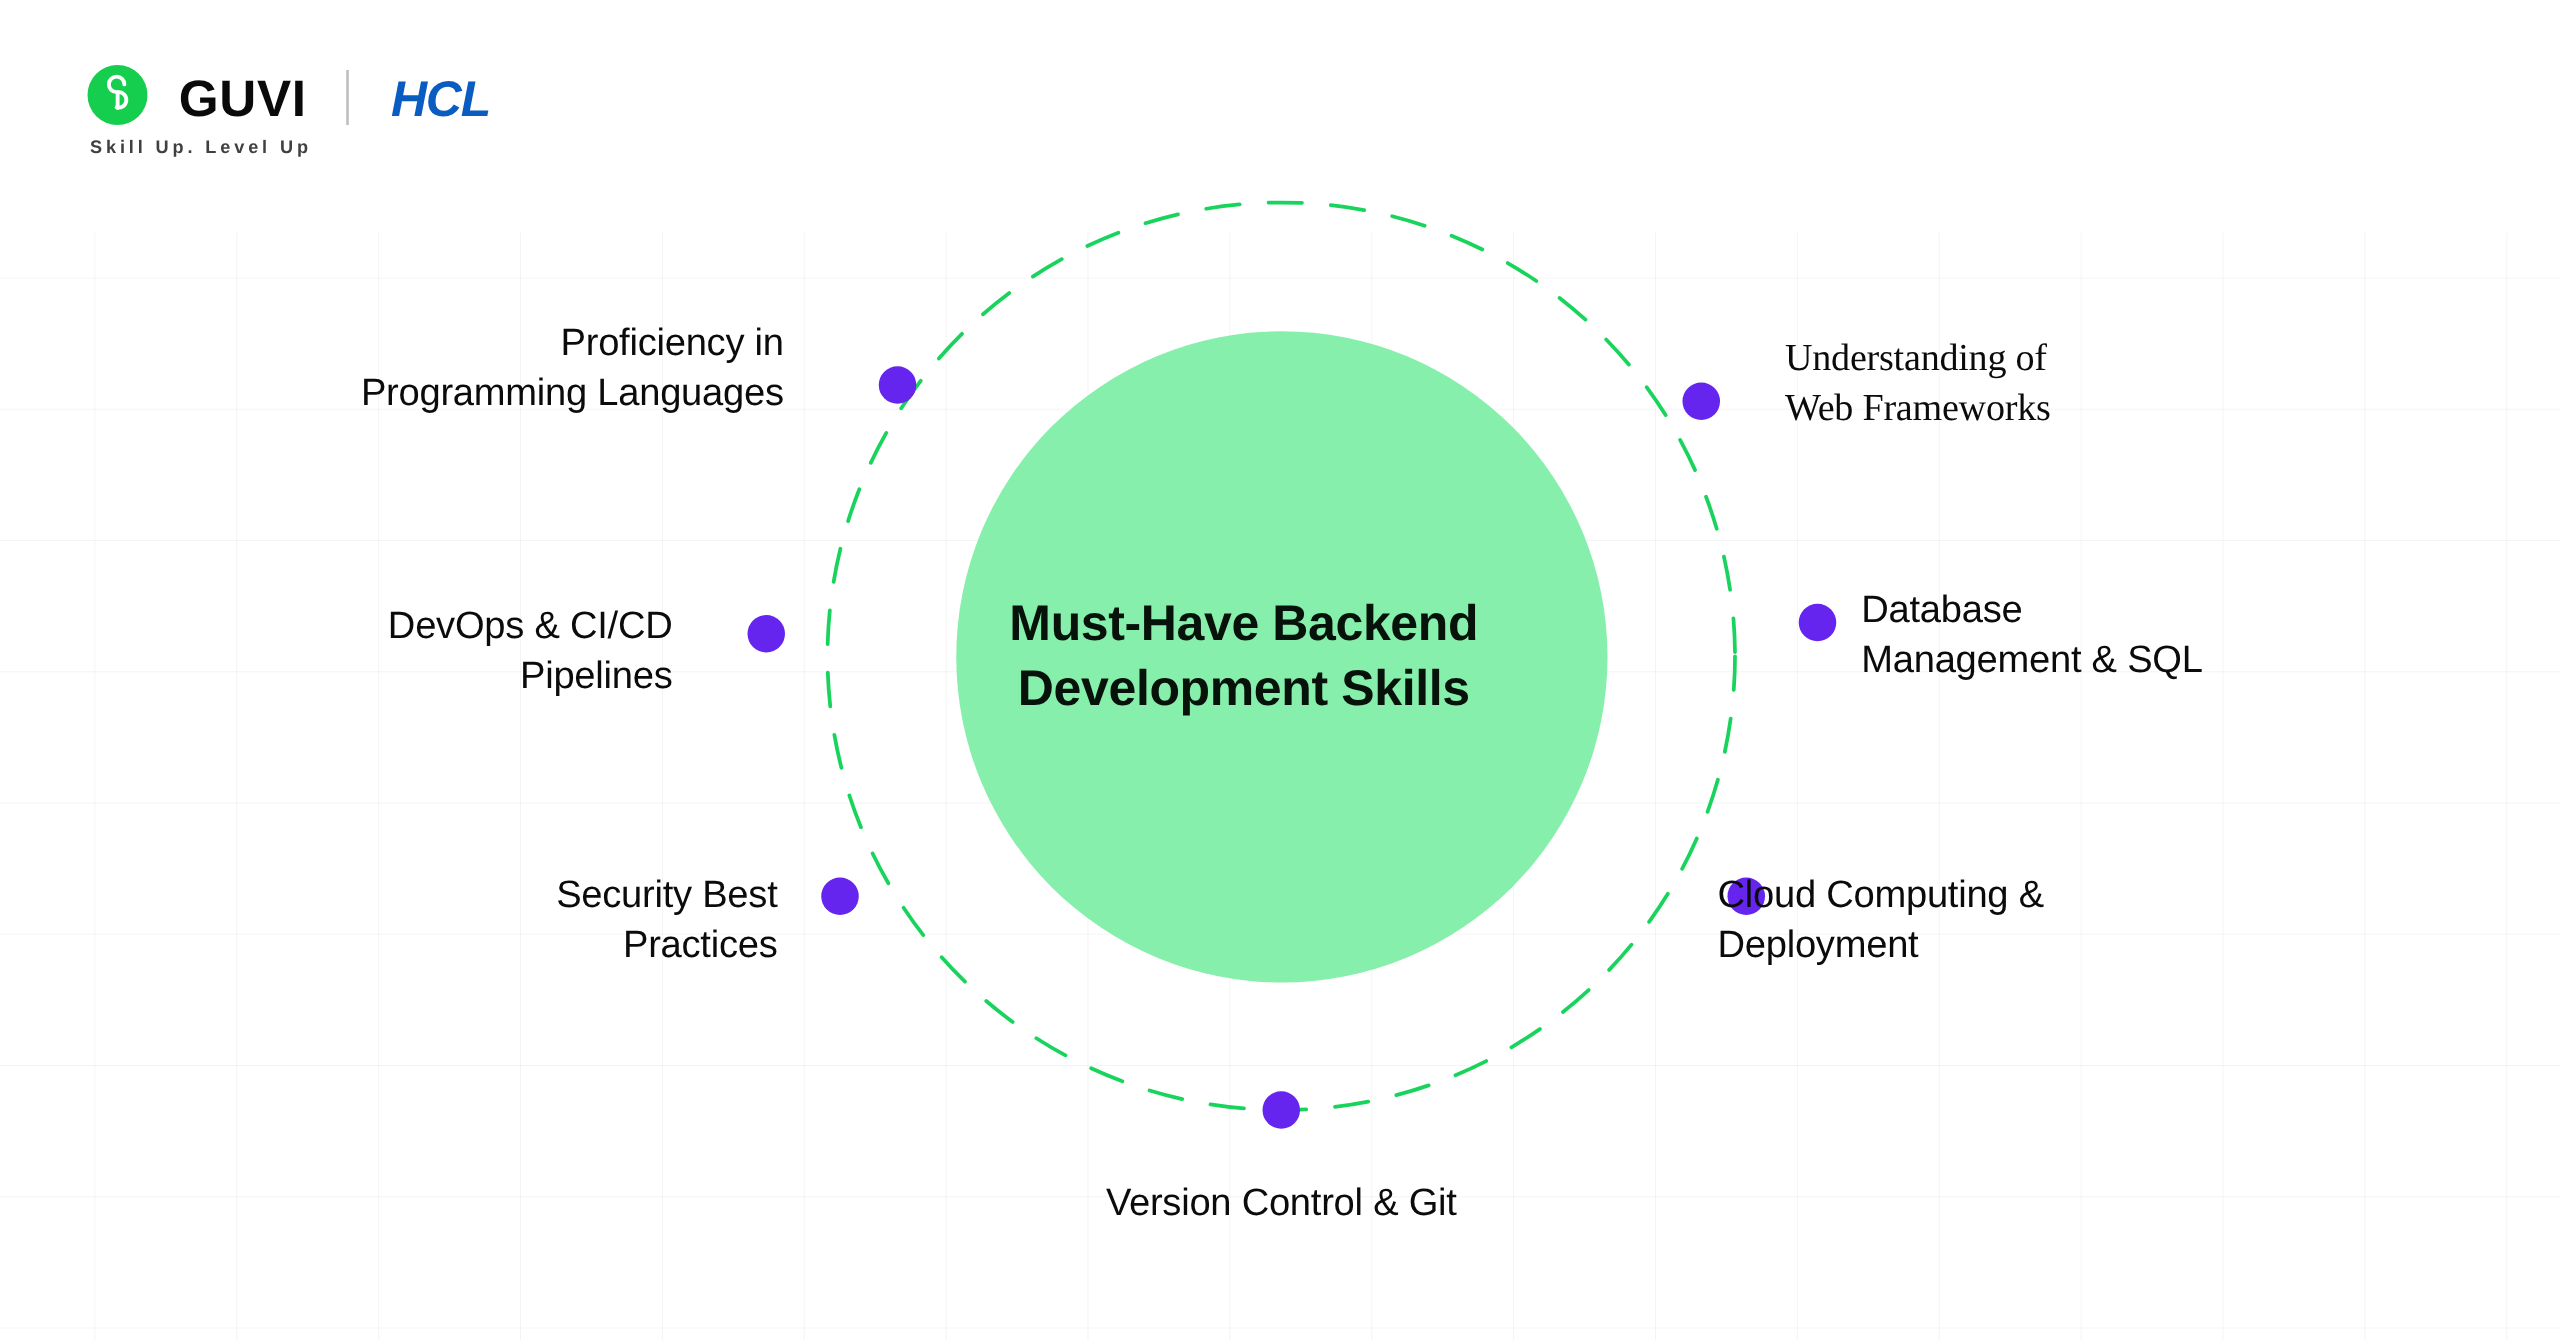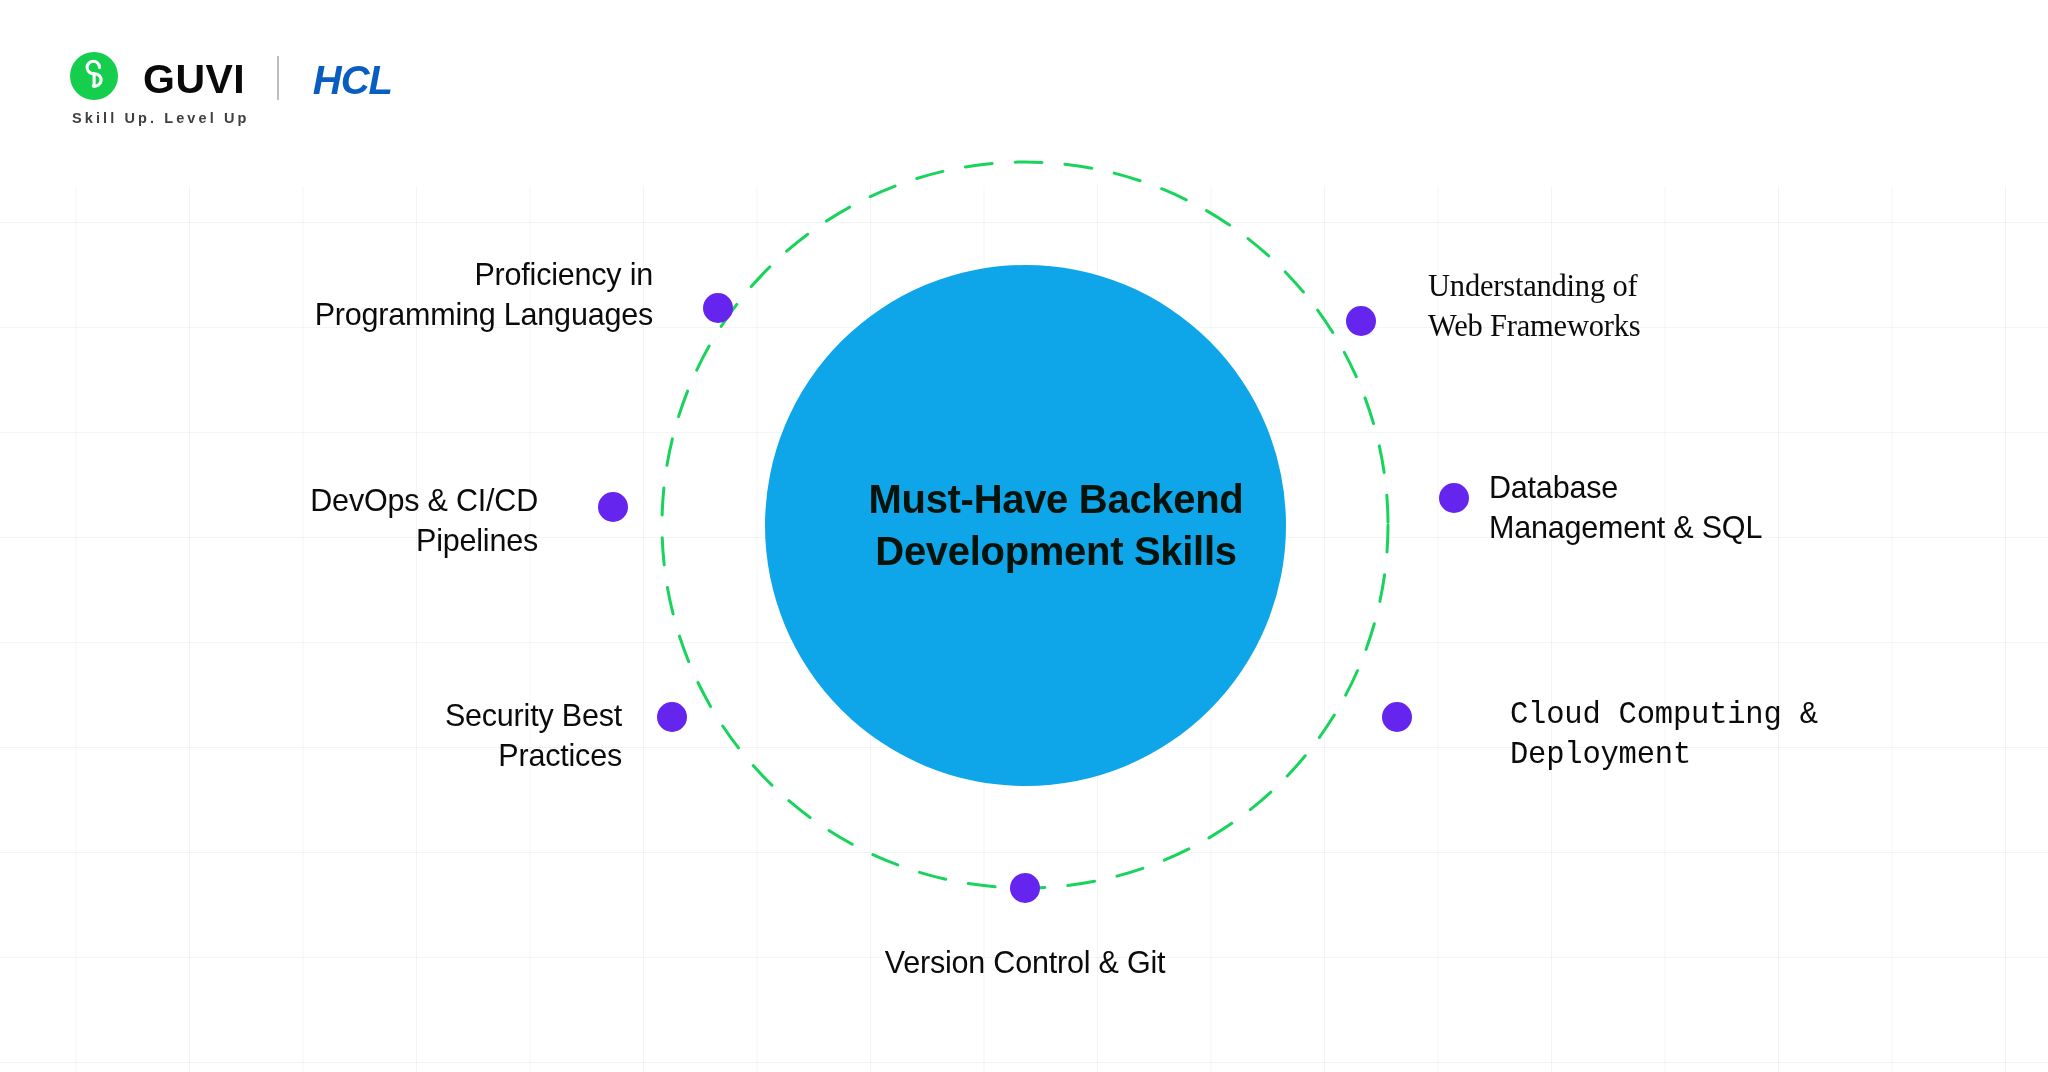--- a/index.html
+++ b/index.html
@@ -56,22 +56,22 @@
 
   
   #diagram { position:absolute; left:0; top:0; width:2048px; height:1072px; }
   #ring-svg { position:absolute; left:0; top:0; }
 
   #center-disc {
     position:absolute;
     left:765px; top:265px;
     width:521px; height:521px;
     border-radius:50%;
-    background:#0ea5e9;
-    display:flex; align-items:center; justify-content:flex-end;
+    background:#86efac;
+    display:flex; align-items:center; justify-content:flex-start;
   }
   #center-title {
     font-size:40px; font-weight:700; line-height:1.28;
     color:#06120a; text-align:center; letter-spacing:-0.3px;
     width:460px; white-space:pre-line;
   }
 
   .node-dot {
     position:absolute;
     width:30px; height:30px; border-radius:50%;
@@ -116,33 +116,33 @@
     <circle cx="1025" cy="525" r="363" fill="none" stroke="#19d45c" stroke-width="3" stroke-dasharray="27 23" stroke-linecap="round"></circle>
   </svg>
 
   <div id="center-disc">
     <div id="center-title">Must-Have Backend
 Development Skills</div>
   </div>
 
   <div id="nodes-layer">
       <div class="node-dot" style="left: 718px; top: 308px; background: rgb(101, 37, 238);"></div>
-      <div class="node-label lbl-left" style="left: 627px; top: 295px; margin-left: 26px;">Proficiency in
+      <div class="node-label lbl-left" style="left: 627px; top: 295px;">Proficiency in
 Programming Languages</div>
       <div class="node-dot" style="left: 1361px; top: 321px; background: rgb(101, 37, 238);"></div>
       <div class="node-label lbl-right" style="left: 1428px; top: 307px; font-family: Liberation Serif, serif;">Understanding of
 Web Frameworks</div>
       <div class="node-dot" style="left: 613px; top: 507px; background: rgb(101, 37, 238);"></div>
       <div class="node-label lbl-left" style="left: 538px; top: 521px;">DevOps &amp; CI/CD
 Pipelines</div>
       <div class="node-dot" style="left: 1454px; top: 498px; background: rgb(101, 37, 238);"></div>
       <div class="node-label lbl-right" style="left: 1489px; top: 508px;">Database
 Management &amp; SQL</div>
       <div class="node-dot" style="left: 672px; top: 717px; background: rgb(101, 37, 238);"></div>
       <div class="node-label lbl-left" style="left: 622px; top: 736px;">Security Best
 Practices</div>
       <div class="node-dot" style="left: 1397px; top: 717px; background: rgb(101, 37, 238);"></div>
-      <div class="node-label lbl-right" style="left: 1510px; top: 736px; font-family: Liberation Mono, monospace;">Cloud Computing &amp;
+      <div class="node-label lbl-right" style="left: 1374px; top: 736px;">Cloud Computing &amp;
 Deployment</div>
       <div class="node-dot" style="left: 1025px; top: 888px; background: rgb(101, 37, 238);"></div>
       <div class="node-label lbl-center" style="left: 1025px; top: 963px;">Version Control &amp; Git</div>
     </div>
 </div>
 
 </body></html>

